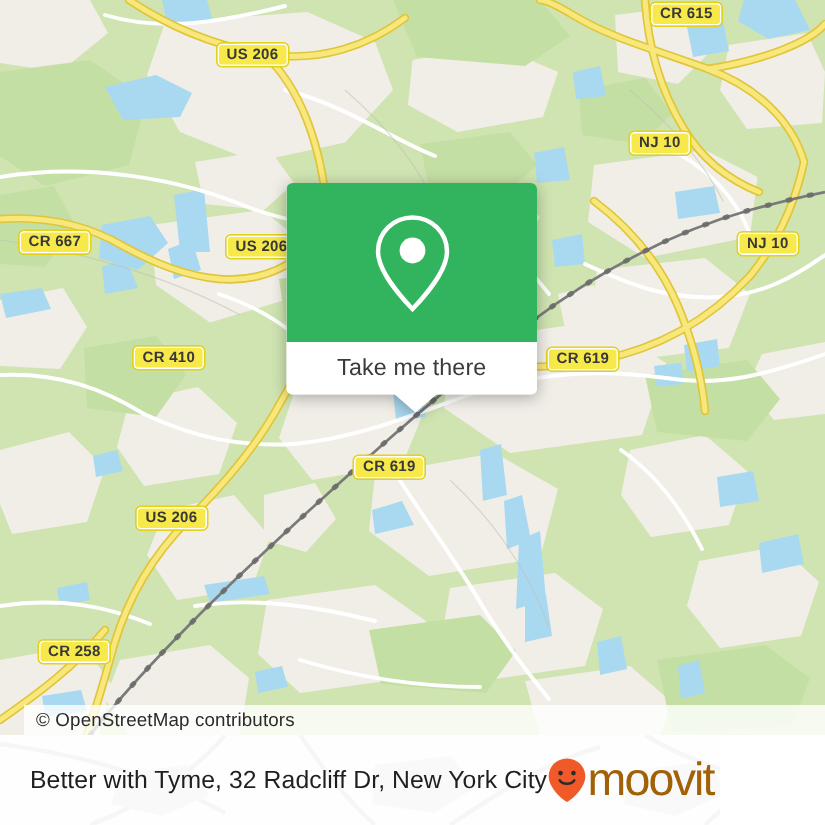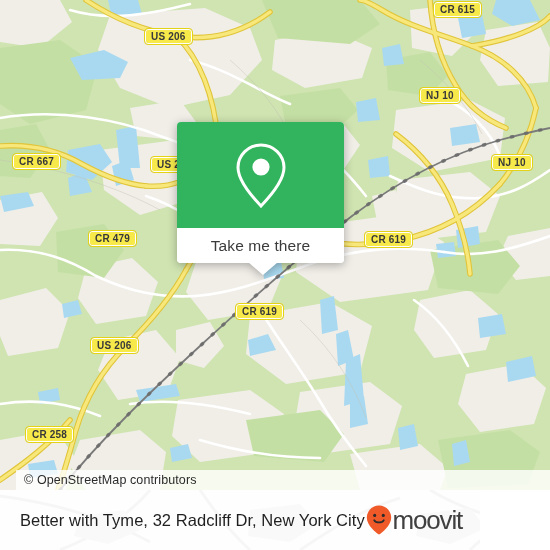--- a/index.html
+++ b/index.html
@@ -41,21 +41,21 @@
     height: 15px;
     padding: 0 5px;
     white-space: nowrap;
     box-shadow: 0 0 0 .5px rgba(0,0,0,.08);
     font-family: "Liberation Sans", sans-serif;
   }
 
   
   #popup {
     position: absolute;
-    left: 177px; top: 122px;
+    left: 191px; top: 122px;
     width: 167px; height: 141px;
     filter: drop-shadow(0 2px 5px rgba(0,0,0,.30));
   }
   #popup-body {
     width: 167px; height: 141px;
     border-radius: 4px;
     overflow: hidden;
     background: #ffffff;
     display: flex;
     flex-direction: column;
@@ -133,22 +133,22 @@
   }
   #brand {
     position: relative;
     z-index: 2;
     display: flex;
     align-items: center;
     padding-right: 18px;
   }
   #brand-mark { width: 26px; height: 30px; display: block; }
   #brand-name {
-    font-size: 26px;
-    color: #404040;
+    font-size: 31px;
+    color: #a16207;
     letter-spacing: -1.2px;
     line-height: 30px;
     margin-left: 1px;
     font-weight: normal;
   }
 </style>
 </head>
 <body>
 
 <div id="app">
@@ -312,21 +312,21 @@
       </g>
     </svg>
 
     <div id="shields">
         <div class="shield" style="left: 434px; top: 2px;">CR 615</div>
         <div class="shield" style="left: 145px; top: 29px;">US 206</div>
         <div class="shield" style="left: 420px; top: 88px;">NJ 10</div>
         <div class="shield" style="left: 13px; top: 154px;">CR 667</div>
         <div class="shield" style="left: 151px; top: 157px;">US 206</div>
         <div class="shield" style="left: 492px; top: 155px;">NJ 10</div>
-        <div class="shield" style="left: 89px; top: 231px;">CR 479</div>
+        <div class="shield" style="left: 89px; top: 231px;">CR 410</div>
         <div class="shield" style="left: 365px; top: 232px;">CR 619</div>
         <div class="shield" style="left: 236px; top: 304px;">CR 619</div>
         <div class="shield" style="left: 91px; top: 338px;">US 206</div>
         <div class="shield" style="left: 26px; top: 427px;">CR 258</div>
       </div>
   </div>
 
   <div id="popup">
     <div id="popup-body">
       <div id="popup-head">

